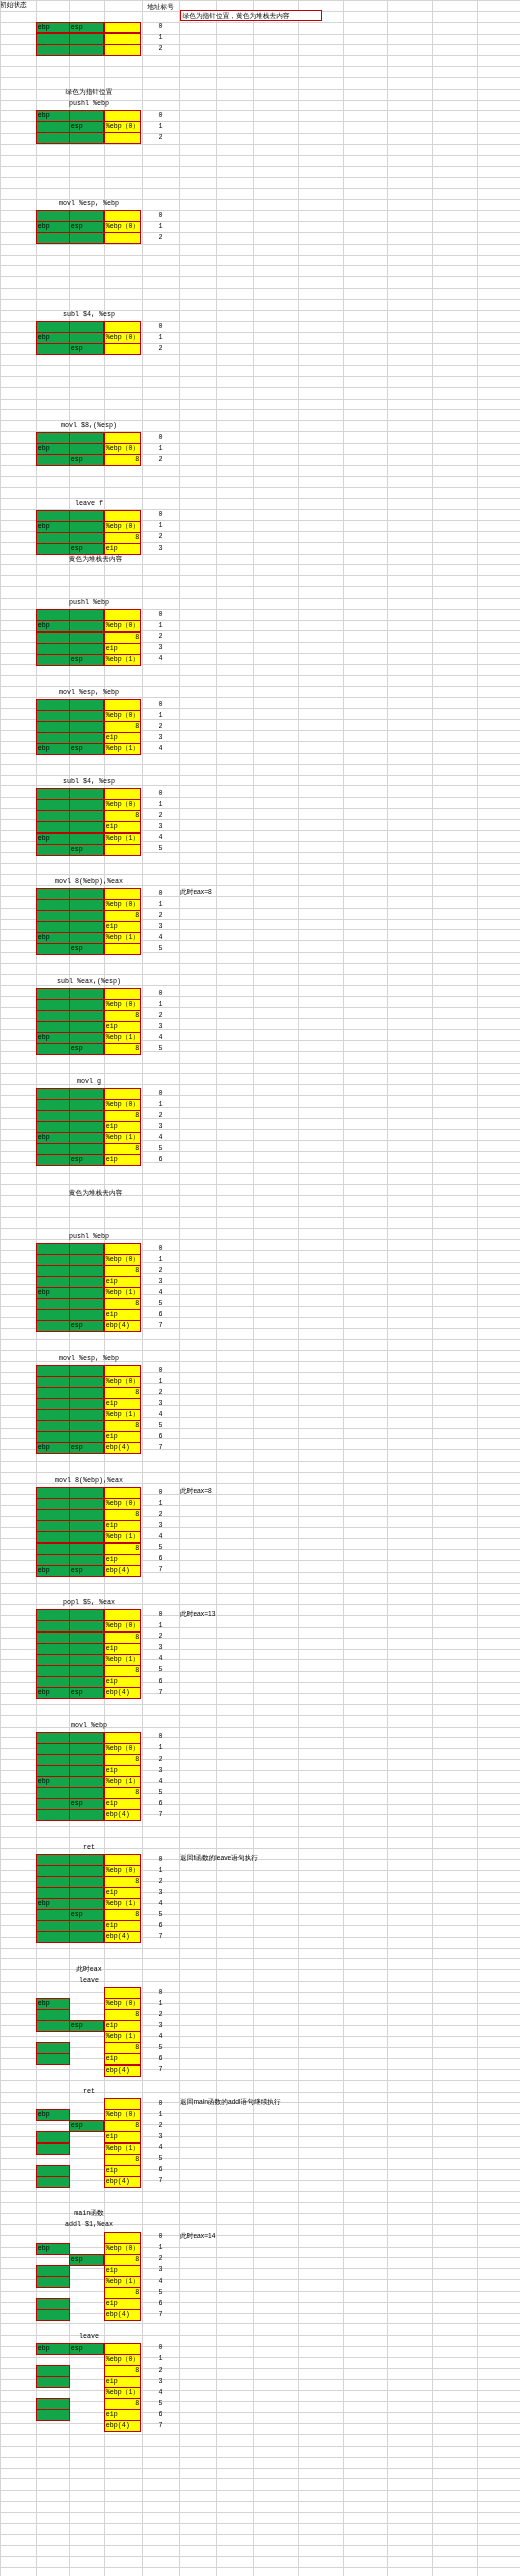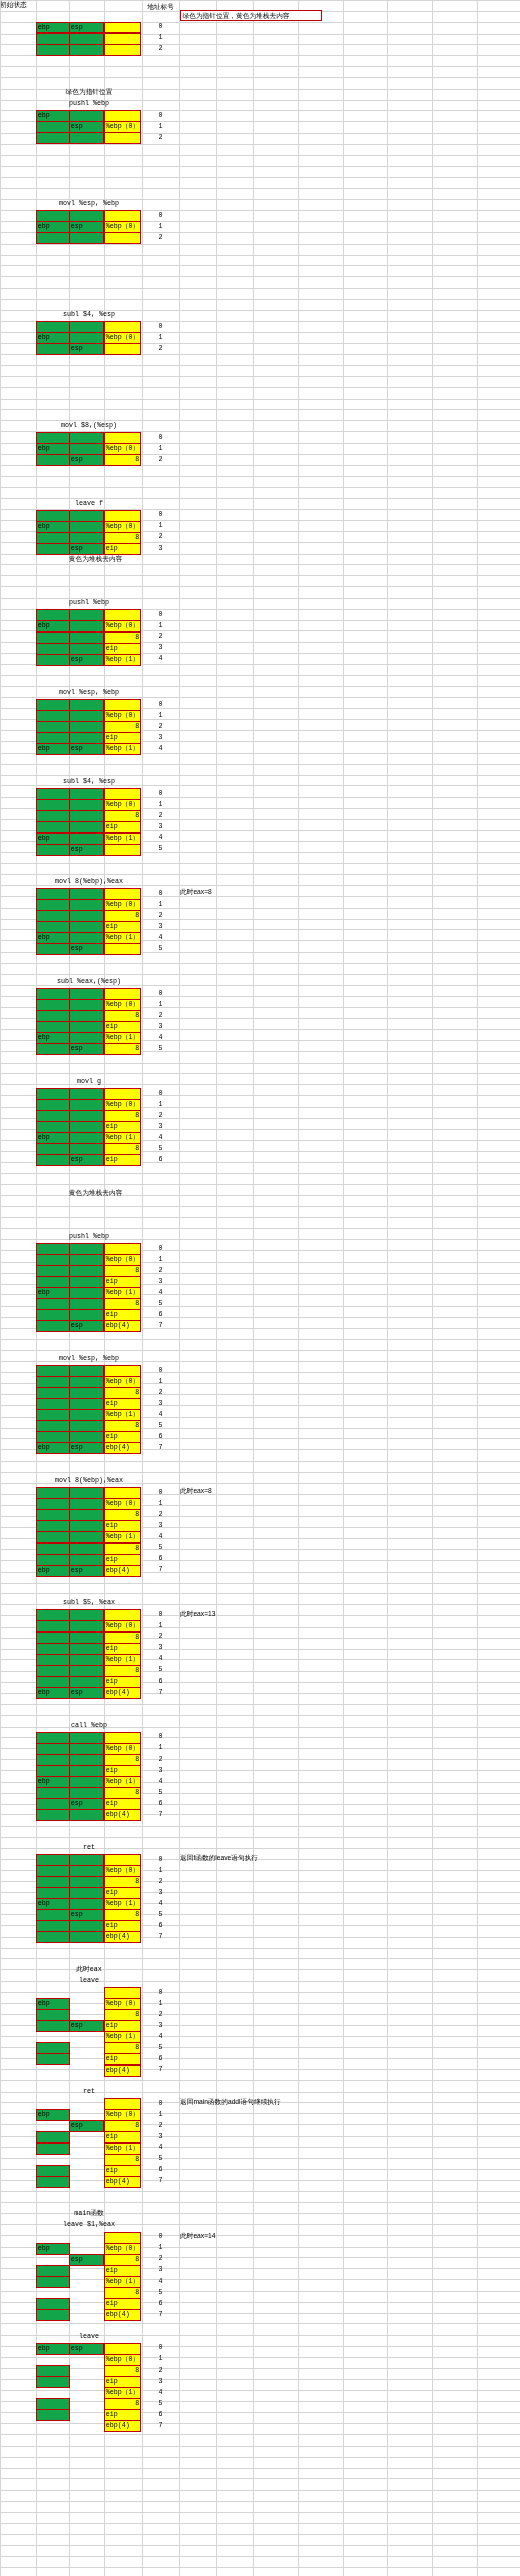--- a/index.html
+++ b/index.html
@@ -663,21 +663,21 @@
       <div class="yellow num" style="left: 104px; top: 1543px; width: 37px; height: 11.8px;">8</div>
       <div class="addr" style="left: 142px; top: 1543px; width: 37px; height: 9px;">5</div>
       <div class="green" style="left: 36px; top: 1554px; width: 34px; height: 11.8px;"></div>
       <div class="green" style="left: 69px; top: 1554px; width: 35px; height: 11.8px;"></div>
       <div class="yellow" style="left: 104px; top: 1554px; width: 37px; height: 11.8px;">eip</div>
       <div class="addr" style="left: 142px; top: 1554px; width: 37px; height: 9px;">6</div>
       <div class="green" style="left: 36px; top: 1565px; width: 34px; height: 11.8px;">ebp</div>
       <div class="green" style="left: 69px; top: 1565px; width: 35px; height: 11.8px;">esp</div>
       <div class="yellow" style="left: 104px; top: 1565px; width: 37px; height: 11.8px;">ebp(4)</div>
       <div class="addr" style="left: 142px; top: 1565px; width: 37px; height: 9px;">7</div>
-      <div class="instr" style="left: 36px; top: 1598px; width: 106px; height: 9px;">subl $5, %eax</div>
+      <div class="instr" style="left: 36px; top: 1598px; width: 106px; height: 9px;">popl $5, %eax</div>
       <div class="note" style="left: 180px; top: 1609px; width: 224px; height: 9.7px;">此时eax=13</div>
       <div class="green" style="left: 36px; top: 1609px; width: 34px; height: 11.8px;"></div>
       <div class="green" style="left: 69px; top: 1609px; width: 35px; height: 11.8px;"></div>
       <div class="yellow" style="left: 104px; top: 1609px; width: 37px; height: 11.8px;"></div>
       <div class="addr" style="left: 142px; top: 1610px; width: 37px; height: 9px;">0</div>
       <div class="green" style="left: 36px; top: 1620px; width: 34px; height: 11.8px;"></div>
       <div class="green" style="left: 69px; top: 1620px; width: 35px; height: 11.8px;"></div>
       <div class="yellow" style="left: 104px; top: 1620px; width: 37px; height: 11.8px;">%ebp（0）</div>
       <div class="addr" style="left: 142px; top: 1621px; width: 37px; height: 9px;">1</div>
       <div class="green" style="left: 36px; top: 1632px; width: 34px; height: 11.8px;"></div>
@@ -697,21 +697,21 @@
       <div class="yellow num" style="left: 104px; top: 1665px; width: 37px; height: 11.8px;">8</div>
       <div class="addr" style="left: 142px; top: 1665px; width: 37px; height: 9px;">5</div>
       <div class="green" style="left: 36px; top: 1676px; width: 34px; height: 11.8px;"></div>
       <div class="green" style="left: 69px; top: 1676px; width: 35px; height: 11.8px;"></div>
       <div class="yellow" style="left: 104px; top: 1676px; width: 37px; height: 11.8px;">eip</div>
       <div class="addr" style="left: 142px; top: 1677px; width: 37px; height: 9px;">6</div>
       <div class="green" style="left: 36px; top: 1687px; width: 34px; height: 11.8px;">ebp</div>
       <div class="green" style="left: 69px; top: 1687px; width: 35px; height: 11.8px;">esp</div>
       <div class="yellow" style="left: 104px; top: 1687px; width: 37px; height: 11.8px;">ebp(4)</div>
       <div class="addr" style="left: 142px; top: 1688px; width: 37px; height: 9px;">7</div>
-      <div class="instr" style="left: 36px; top: 1721px; width: 106px; height: 9px;">call %ebp</div>
+      <div class="instr" style="left: 36px; top: 1721px; width: 106px; height: 9px;">movl %ebp</div>
       <div class="green" style="left: 36px; top: 1732px; width: 34px; height: 11.8px;"></div>
       <div class="green" style="left: 69px; top: 1732px; width: 35px; height: 11.8px;"></div>
       <div class="yellow" style="left: 104px; top: 1732px; width: 37px; height: 11.8px;"></div>
       <div class="addr" style="left: 142px; top: 1732px; width: 37px; height: 9px;">0</div>
       <div class="green" style="left: 36px; top: 1743px; width: 34px; height: 11.8px;"></div>
       <div class="green" style="left: 69px; top: 1743px; width: 35px; height: 11.8px;"></div>
       <div class="yellow" style="left: 104px; top: 1743px; width: 37px; height: 11.8px;">%ebp（0）</div>
       <div class="addr" style="left: 142px; top: 1743px; width: 37px; height: 9px;">1</div>
       <div class="green" style="left: 36px; top: 1754px; width: 34px; height: 11.8px;"></div>
       <div class="green" style="left: 69px; top: 1754px; width: 35px; height: 11.8px;"></div>
@@ -813,21 +813,21 @@
       <div class="addr" style="left: 142px; top: 2143px; width: 37px; height: 9px;">4</div>
       <div class="yellow num" style="left: 104px; top: 2154px; width: 37px; height: 11.8px;">8</div>
       <div class="addr" style="left: 142px; top: 2154px; width: 37px; height: 9px;">5</div>
       <div class="green" style="left: 36px; top: 2165px; width: 34px; height: 11.8px;"></div>
       <div class="yellow" style="left: 104px; top: 2165px; width: 37px; height: 11.8px;">eip</div>
       <div class="addr" style="left: 142px; top: 2165px; width: 37px; height: 9px;">6</div>
       <div class="green" style="left: 36px; top: 2176px; width: 34px; height: 11.8px;"></div>
       <div class="yellow" style="left: 104px; top: 2176px; width: 37px; height: 11.8px;">ebp(4)</div>
       <div class="addr" style="left: 142px; top: 2176px; width: 37px; height: 9px;">7</div>
       <div class="instr" style="left: 36px; top: 2209px; width: 106px; height: 9px;">main函数</div>
-      <div class="instr" style="left: 36px; top: 2220px; width: 106px; height: 9px;">leave $1,%eax</div>
+      <div class="instr" style="left: 36px; top: 2220px; width: 106px; height: 9px;">addl $1,%eax</div>
       <div class="note" style="left: 180px; top: 2231px; width: 224px; height: 9.7px;">此时eax=14</div>
       <div class="yellow" style="left: 104px; top: 2232px; width: 37px; height: 11.8px;"></div>
       <div class="addr" style="left: 142px; top: 2232px; width: 37px; height: 9px;">0</div>
       <div class="green" style="left: 36px; top: 2243px; width: 34px; height: 11.8px;">ebp</div>
       <div class="yellow" style="left: 104px; top: 2243px; width: 37px; height: 11.8px;">%ebp（0）</div>
       <div class="addr" style="left: 142px; top: 2243px; width: 37px; height: 9px;">1</div>
       <div class="green" style="left: 69px; top: 2254px; width: 35px; height: 11.8px;">esp</div>
       <div class="yellow num" style="left: 104px; top: 2254px; width: 37px; height: 11.8px;">8</div>
       <div class="addr" style="left: 142px; top: 2254px; width: 37px; height: 9px;">2</div>
       <div class="green" style="left: 36px; top: 2265px; width: 34px; height: 11.8px;"></div>

